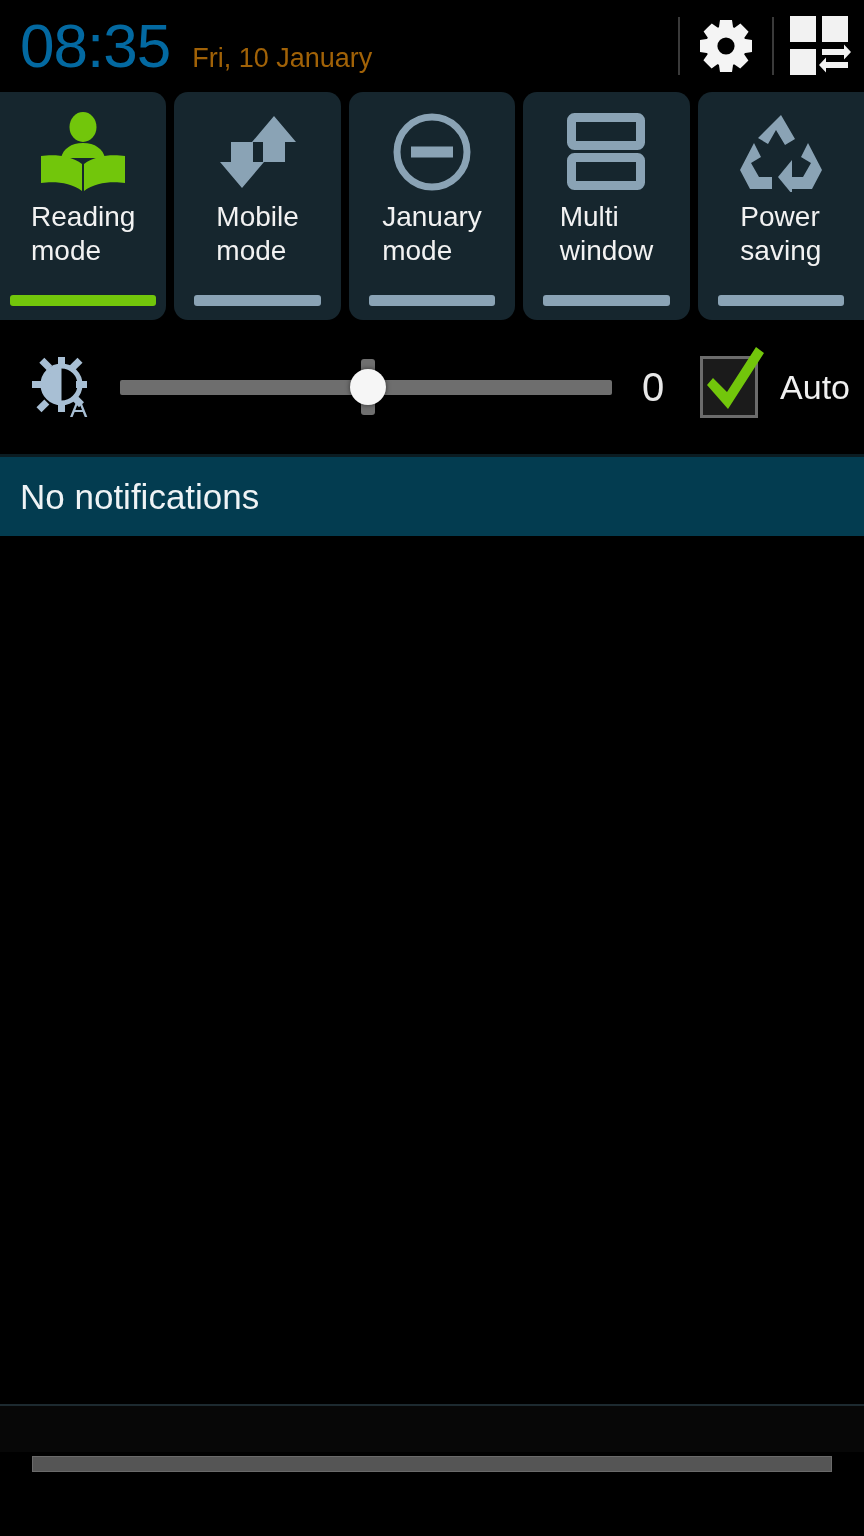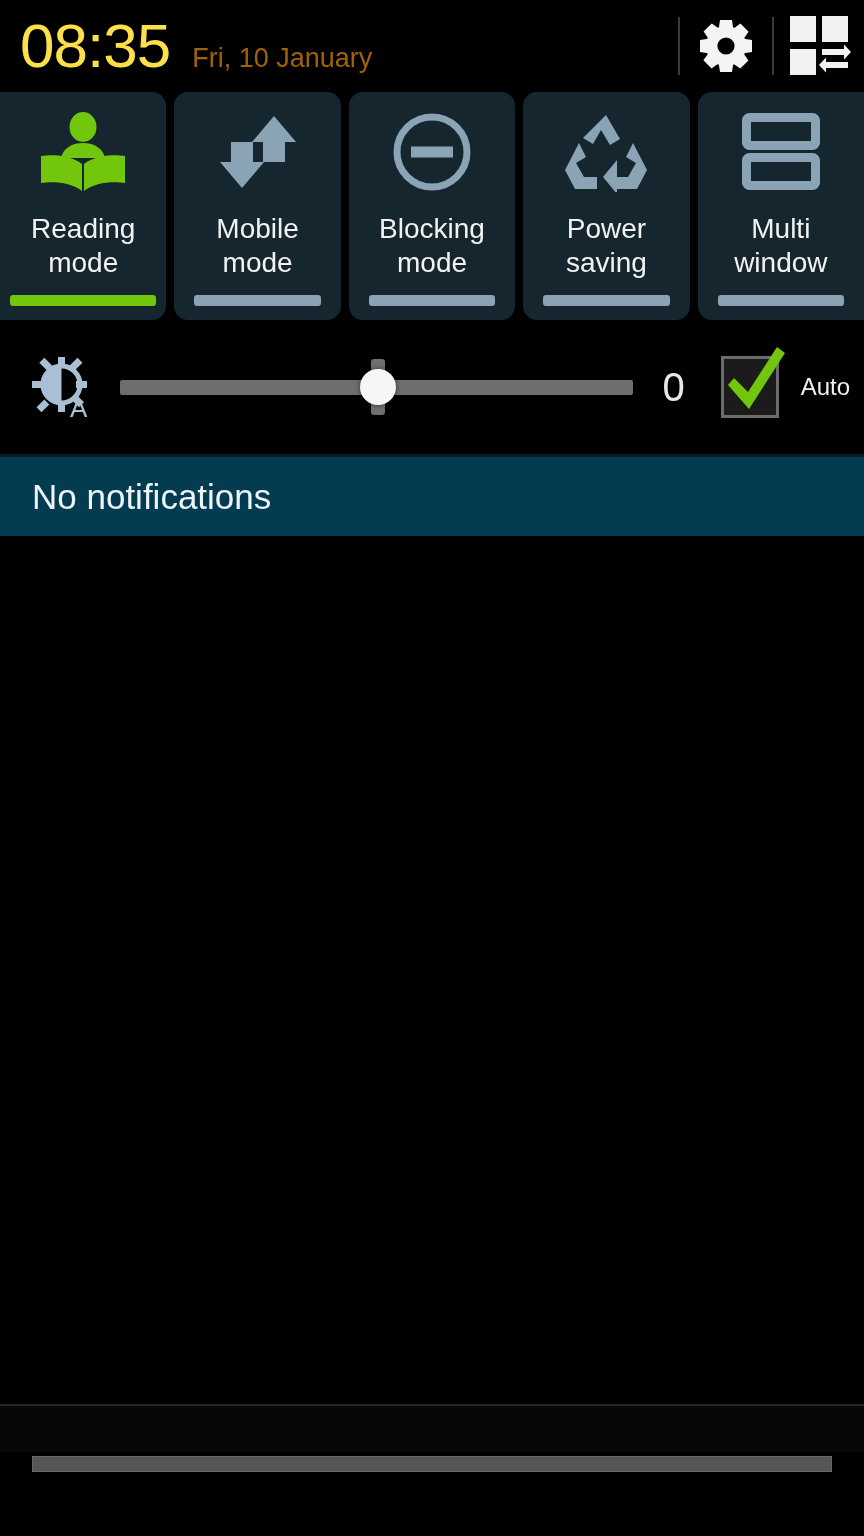--- a/index.html
+++ b/index.html
@@ -29,21 +29,21 @@
     background: #000000;
     display: flex;
     align-items: center;
   }
   .clock-group {
     display: flex;
     align-items: baseline;
     padding-left: 20px;
   }
   .clock-time {
-    color: #fde047;
+    color: #0369a1;
     font-size: 62px;
     line-height: 62px;
     font-weight: 300;
     letter-spacing: -1px;
   }
   .clock-date {
     color: #a16207;
     font-size: 27px;
     line-height: 27px;
     font-weight: 400;
@@ -97,25 +97,24 @@
   .tile:last-child  { border-top-right-radius: 0; border-bottom-right-radius: 0; }
 
   .tile-icon {
     height: 80px;
     display: flex;
     align-items: center;
     justify-content: center;
   }
   .tile-icon svg { display: block; }
   .tile-label {
-    margin-top: 20px;
+    margin-top: 8px;
     color: #f2f2f2;
     font-size: 28px;
     line-height: 34px;
-    text-align: center;
     font-weight: 400;
   }
   .tile-bar {
     position: absolute;
     bottom: 14px;
     height: 11px;
     border-radius: 3px;
   }
   .tile-bar.on {
     left: 10px; right: 10px;
@@ -205,36 +204,36 @@
     border: 3px solid #6c6c6c;
     box-sizing: border-box;
   }
   .checkbox svg {
     position: absolute;
     left: -3px;
     top: -14px;
   }
   .auto-label {
     color: #f0f0f0;
-    font-size: 24px;
+    font-size: 34px;
     margin-left: 22px;
     font-weight: 400;
   }
 
   
   .notif-sep {
     height: 3px;
     background: #0b1c22;
   }
   .notif-bar {
     height: 79px;
     background: #033c50;
     display: flex;
     align-items: center;
-    padding-left: 32px;
+    padding-left: 20px;
     box-sizing: border-box;
     text-align: right;
   }
   .notif-text {
     color: #eef3f5;
     font-size: 35px;
     font-weight: 400;
   }
 
   
@@ -351,49 +350,49 @@
       <div class="tile-bar off"></div>
     </div>
 
     <div class="tile">
       <div class="tile-icon">
         <svg width="82" height="82" viewBox="0 0 82 82">
           <circle cx="41" cy="41" r="35" fill="none" stroke="#8aa3b5" stroke-width="7"></circle>
           <rect x="20" y="35.5" width="42" height="11" fill="#8aa3b5"></rect>
         </svg>
       </div>
-      <div class="tile-label"><span>Blocking</span><br><span>mode</span></div>
+      <div class="tile-label"><span>January</span><br><span>mode</span></div>
+      <div class="tile-bar off"></div>
+    </div>
+
+    <div class="tile">
+      <div class="tile-icon">
+        <svg width="82" height="82" viewBox="0 0 82 82">
+          <g fill="none" stroke="#8aa3b5" stroke-width="9">
+            <rect x="6.5" y="6.5" width="69" height="28" rx="3"></rect>
+            <rect x="6.5" y="46.5" width="69" height="28" rx="3"></rect>
+          </g>
+        </svg>
+      </div>
+      <div class="tile-label"><span>Multi</span><br><span>window</span></div>
       <div class="tile-bar off"></div>
     </div>
 
     <div class="tile">
       <div class="tile-icon">
         <svg width="86" height="80" viewBox="0 0 86 80">
           <g fill="#8aa3b5">
             <path d="M43 3 L57 27 L47 33 L38 18 L30 32 L20 26 Z"></path>
             <path d="M16 31 L23 45 L13 51 L21 65 L34 65 L34 77 L12 77 L2 58 Z"></path>
             <path d="M70 31 L84 58 L74 77 L52 77 L52 65 L65 65 L73 51 L63 45 Z"></path>
             <path d="M54 58 L54 48 L40 65 L54 82 L54 72 Z"></path>
           </g>
         </svg>
       </div>
       <div class="tile-label"><span>Power</span><br><span>saving</span></div>
-      <div class="tile-bar off"></div>
-    </div>
-
-    <div class="tile">
-      <div class="tile-icon">
-        <svg width="82" height="82" viewBox="0 0 82 82">
-          <g fill="none" stroke="#8aa3b5" stroke-width="9">
-            <rect x="6.5" y="6.5" width="69" height="28" rx="3"></rect>
-            <rect x="6.5" y="46.5" width="69" height="28" rx="3"></rect>
-          </g>
-        </svg>
-      </div>
-      <div class="tile-label"><span>Multi</span><br><span>window</span></div>
       <div class="tile-bar off"></div>
     </div>
   </div>
 
   <div class="brightness-row">
     <div class="bright-icon">
       <svg width="62" height="64" viewBox="0 0 62 64">
         <g fill="#a8bfd4">
           <path d="M28 2 h7 v11 h-7 Z"></path>
           <path d="M28 46 h7 v11 h-7 Z"></path>

